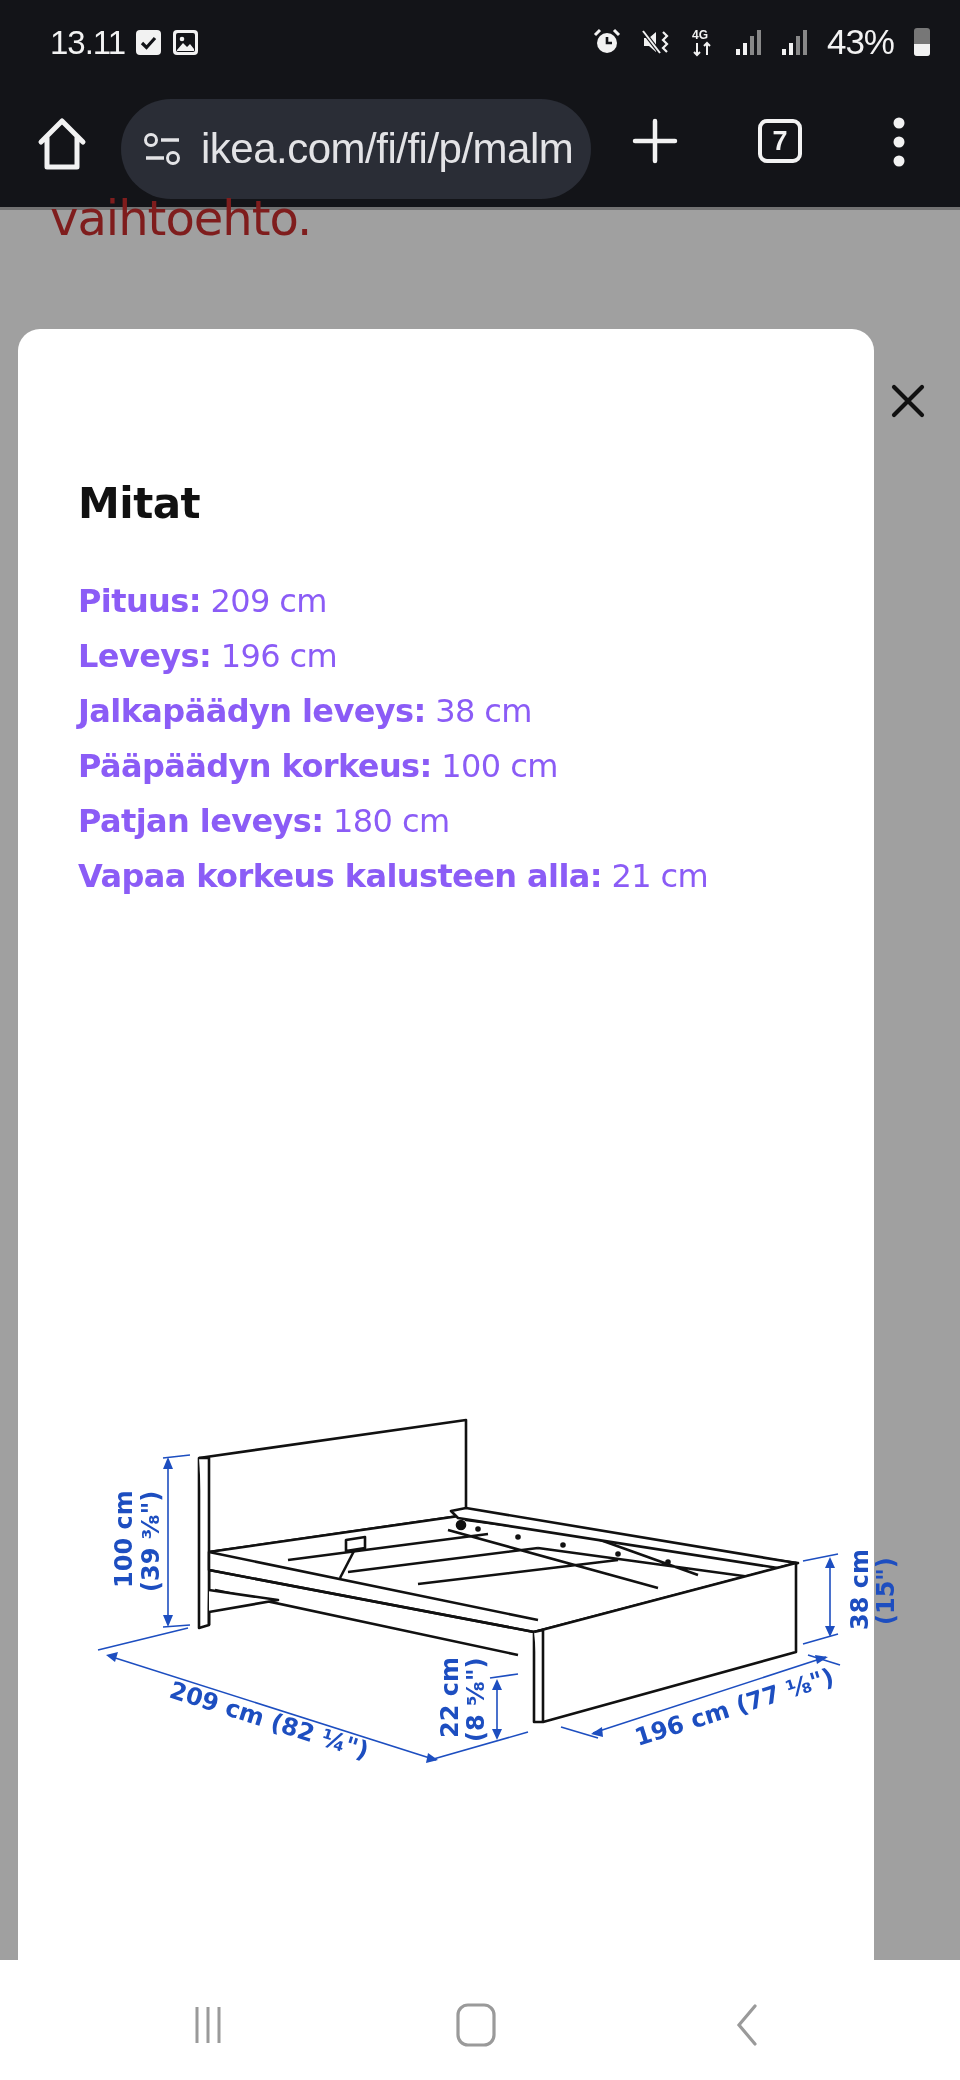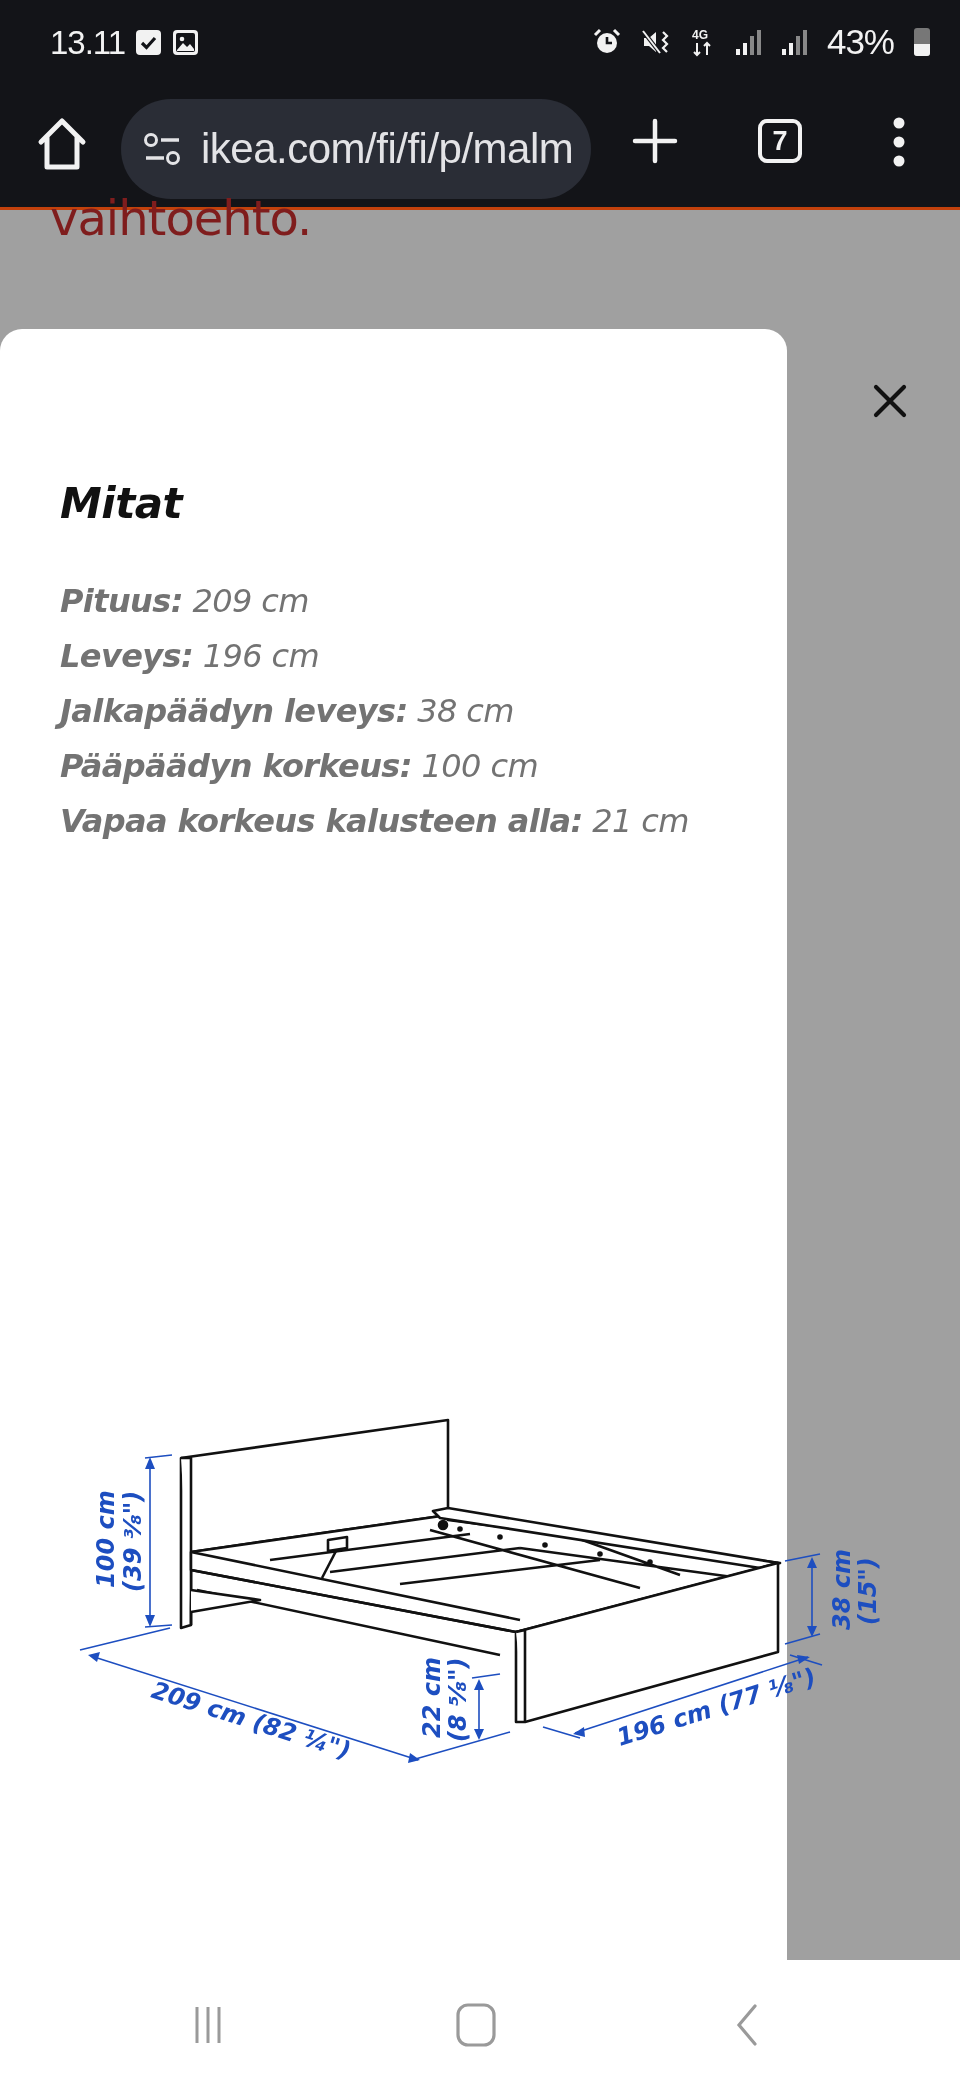--- a/index.html
+++ b/index.html
@@ -9,36 +9,36 @@
   .status-bar { position: absolute; left: 0; top: 0; width: 960px; height: 88px; background: #131418; color: #f2f2f2; }
   .status-time { position: absolute; left: 50px; top: 24px; font-size: 33px; letter-spacing: -1px; text-align: right; }
   .status-left-icons { position: absolute; left: 136px; top: 30px; display: flex; gap: 12px; }
   .sb-sq { width: 25px; height: 25px; background: #f2f2f2; border-radius: 4px; position: relative; }
   .sb-sq svg { position: absolute; left: 0; top: 0; }
   .status-right { position: absolute; right: 30px; top: 22px; display: flex; align-items: center; gap: 20px; }
   .status-battery-text { font-size: 35px; letter-spacing: -1px; text-align: right; }
   .battery { width: 16px; height: 28px; position: relative; border-radius: 3px; overflow: hidden; background: #777; }
   .battery::after { content: ""; position: absolute; left: 0; right: 0; bottom: 0; height: 43%; background: #f2f2f2; }
 
-  .url-bar { position: absolute; left: 0; top: 88px; width: 960px; height: 122px; background: #131418; border-bottom: 3px solid #c2410c; }
+  .url-bar { position: absolute; left: 0; top: 88px; width: 960px; height: 122px; background: #131418; border-bottom: 3px solid #737373; }
   .home-btn { position: absolute; left: 36px; top: 28px; width: 52px; height: 56px; }
   .omnibox { position: absolute; left: 121px; top: 11px; width: 470px; height: 100px; background: #2a2d36; border-radius: 50px; overflow: hidden; }
   .omnibox .tune { position: absolute; left: 22px; top: 33px; }
   .omnibox-text { position: absolute; left: 80px; top: 26px; font-size: 42px; color: #e3e3e6; white-space: nowrap; letter-spacing: -0.5px; width: 372px; overflow: hidden; }
   .plus-btn { position: absolute; left: 632px; top: 30px; width: 46px; height: 46px; }
   .tabs-btn { position: absolute; left: 758px; top: 31px; width: 44px; height: 44px; border: 4px solid #f2f2f2; border-radius: 9px; color: #f2f2f2; font-size: 27px; font-weight: bold; text-align: center; line-height: 36px; }
   .menu-btn { position: absolute; left: 888px; top: 28px; width: 22px; height: 52px; }
 
   .bg-text { position: absolute; left: 50px; top: 190px; font-size: 48px; color: #7f1d1d; font-family: "DejaVu Sans", sans-serif; letter-spacing: -1px; }
 
-  .sheet { position: absolute; left: 0; top: 329px; width: 787px; height: 1751px; background: #ffffff; border-radius: 22px 22px 0 0; font-style: italic; }
+  .sheet { position: absolute; left: 18px; top: 329px; width: 856px; height: 1751px; background: #ffffff; border-radius: 22px 22px 0 0; }
   .close-btn { position: absolute; left: 866px; top: 48px; width: 48px; height: 48px; display: flex; align-items: center; justify-content: center; cursor: pointer; }
   .sheet-title { position: absolute; left: 60px; top: 150px; font-size: 42px; font-weight: bold; color: #111111; font-family: "DejaVu Sans", sans-serif; letter-spacing: -0.5px; }
   .dims-list { position: absolute; left: 60px; top: 250px; list-style: none; }
-  .dims-list li { height: 55px; font-size: 32px; color: #737373; font-family: "DejaVu Sans", sans-serif; white-space: nowrap; letter-spacing: -0.6px; line-height: 44px; }
+  .dims-list li { height: 55px; font-size: 32px; color: #8b5cf6; font-family: "DejaVu Sans", sans-serif; white-space: nowrap; letter-spacing: -0.6px; line-height: 44px; }
   .dims-list .lbl { font-weight: bold; }
   .size-link { position: absolute; left: 60px; top: 727px; font-size: 33px; color: #484848; text-decoration: underline; text-underline-offset: 6px; font-family: "DejaVu Sans", sans-serif; letter-spacing: -0.6px; }
 
   .diagram { position: absolute; left: 0; top: 1087px; width: 960px; height: 380px; }
   .dim-text { fill: #1d4ec0; font-family: "DejaVu Sans", sans-serif; font-weight: bold; font-size: 24px; }
 
   .nav-bar { position: absolute; left: 0; top: 1960px; width: 960px; height: 120px; background: #ffffff; }
   .nav-btn { position: absolute; top: 40px; width: 60px; height: 50px; display: flex; align-items: center; justify-content: center; }
 </style>
 </head>
@@ -131,20 +131,21 @@
         <path d="M3 3 L31 31 M31 3 L3 31" stroke="#111" stroke-width="4.2" stroke-linecap="round"></path>
       </svg>
   </div>
   <h2 class="sheet-title">Mitat</h2>
 
   <ul class="dims-list">
     <li><span class="lbl">Pituus:</span> <span>209 cm</span></li>
     <li><span class="lbl">Leveys:</span> <span>196 cm</span></li>
     <li><span class="lbl">Jalkapäädyn leveys:</span> <span>38 cm</span></li>
     <li><span class="lbl">Pääpäädyn korkeus:</span> <span>100 cm</span></li>
+    <li><span class="lbl">Patjan leveys:</span> <span>180 cm</span></li>
     <li><span class="lbl">Vapaa korkeus kalusteen alla:</span> <span>21 cm</span></li>
   </ul>
 
 
   <svg class="diagram" width="960" height="380" viewBox="0 1416 960 380" style="top:1087px;">
     <g stroke="#111" stroke-width="2.6" fill="#fff" stroke-linejoin="round">
 
       <path d="M181 1458 L448 1420 L448 1515 L191 1552 L191 1625 L181 1628 Z"></path>
       <path d="M181 1458 L191 1458 L191 1625"></path>
 

